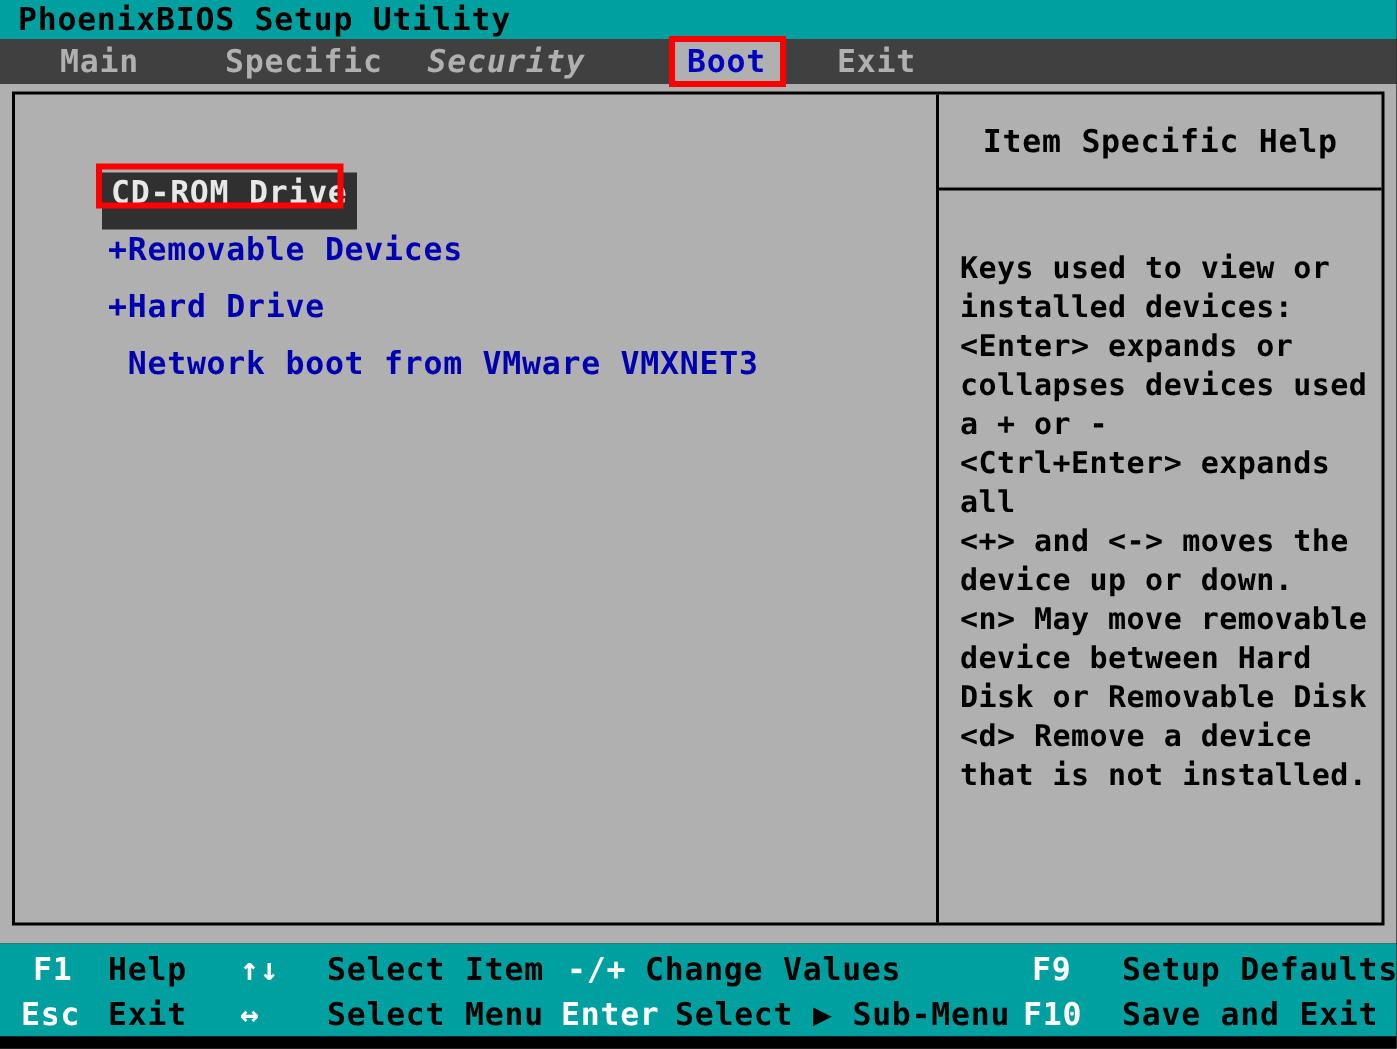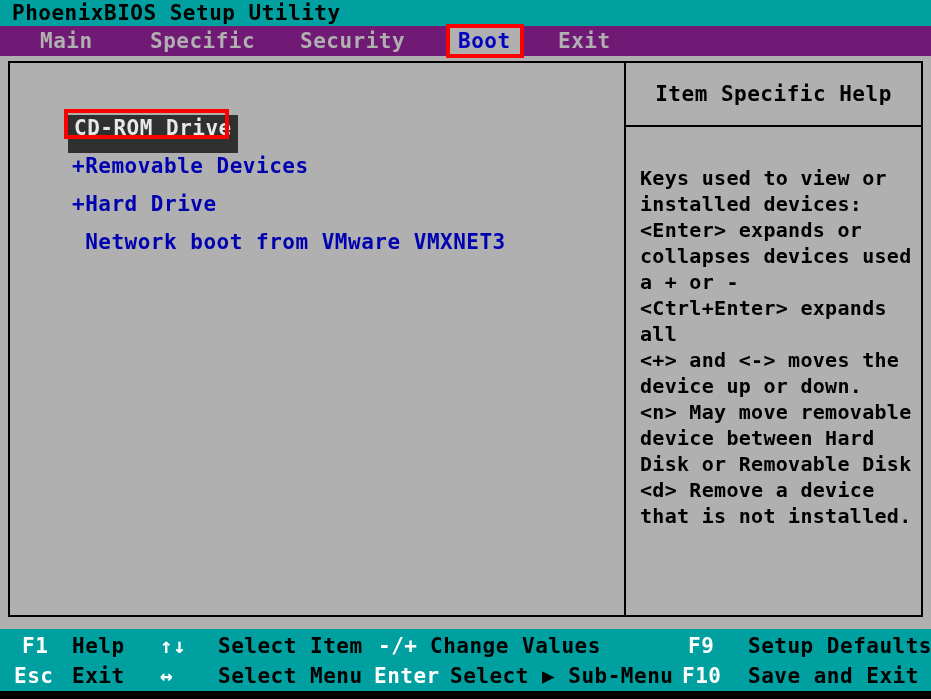--- a/index.html
+++ b/index.html
@@ -30,21 +30,21 @@
     font-weight: bold;
     white-space: pre;
     padding-left: 12px;
   }
 
   
   #menu-bar {
     position: absolute;
     left: 0; top: 26px;
     width: 931px; height: 34px;
-    background: #701a75;
+    background: #404040;
     white-space: pre;
   }
   .menu-tab {
     position: absolute;
     top: 0;
     height: 30px;
     line-height: 30px;
     font-size: 21px;
     font-weight: bold;
     color: #b0b0b0;
@@ -185,21 +185,21 @@
   }
 </style>
 </head>
 <body>
 
 <div id="title-bar">PhoenixBIOS Setup Utility</div>
 
 <div id="menu-bar">
   <div class="menu-tab" style="left:30px;">Main</div>
   <div class="menu-tab" style="left:140px;">Specific</div>
-  <div class="menu-tab" style="left:290px;">Security</div>
+  <div class="menu-tab" style="left:275px;font-style:italic;">Security</div>
   <div class="menu-tab active" style="left:448px;">Boot</div>
   <div class="menu-tab" style="left:548px;">Exit</div>
 </div>
 
 <div id="body-area">
   <div id="content-frame">
 
     <div id="panel-divider"></div>
     <div id="help-title-divider"></div>
 

